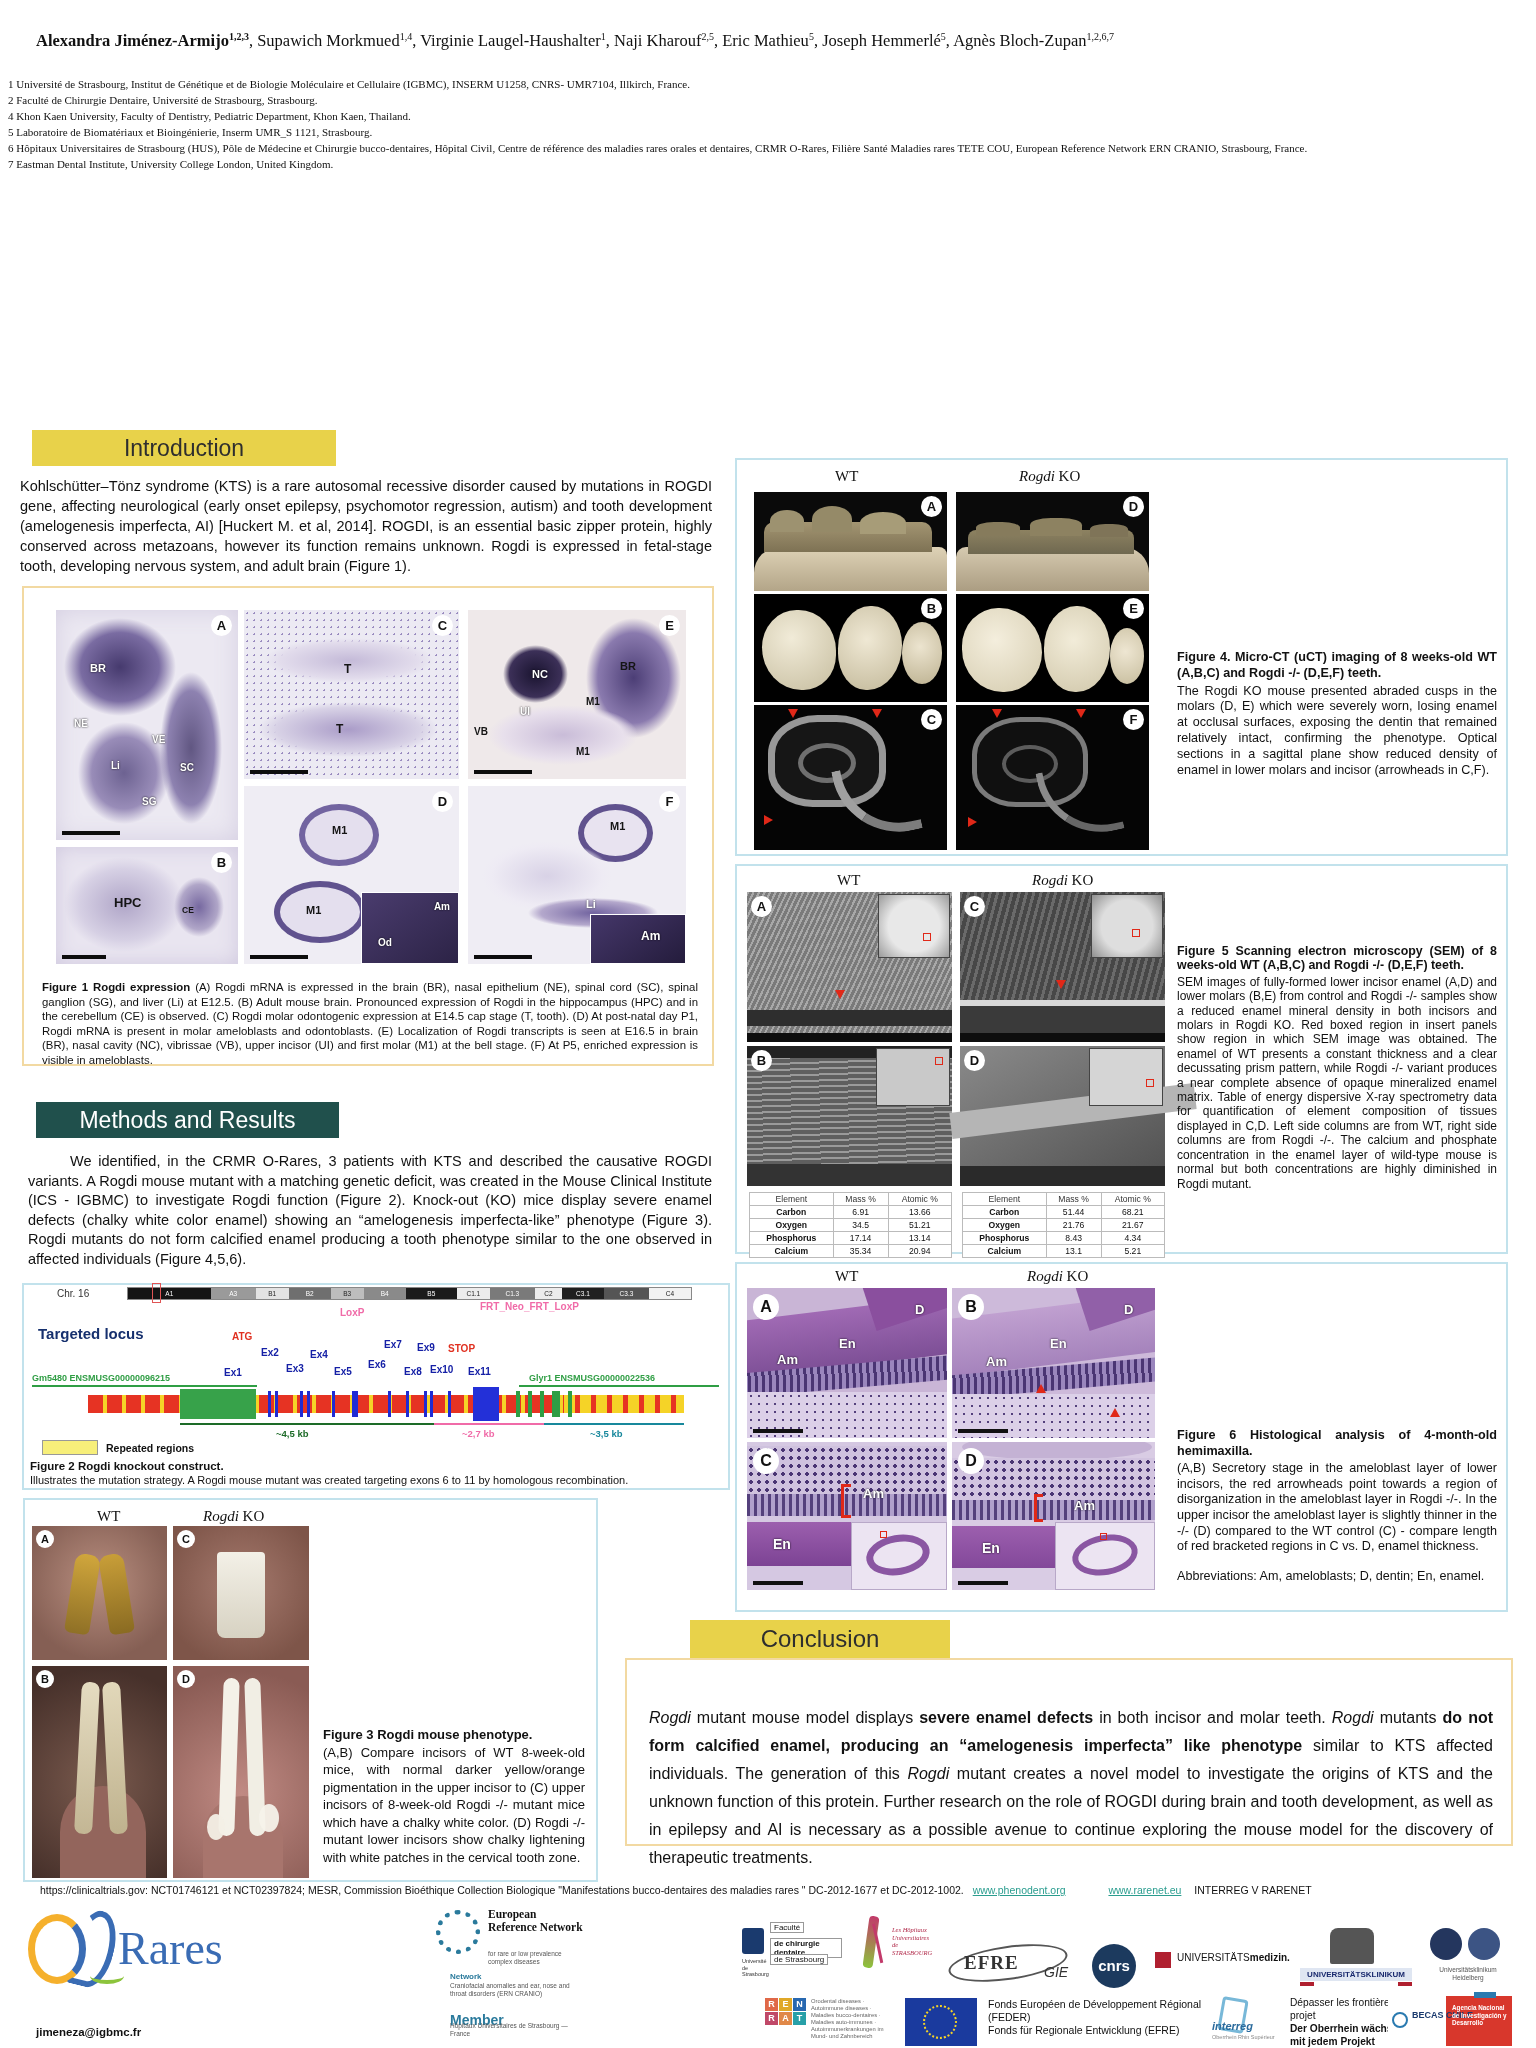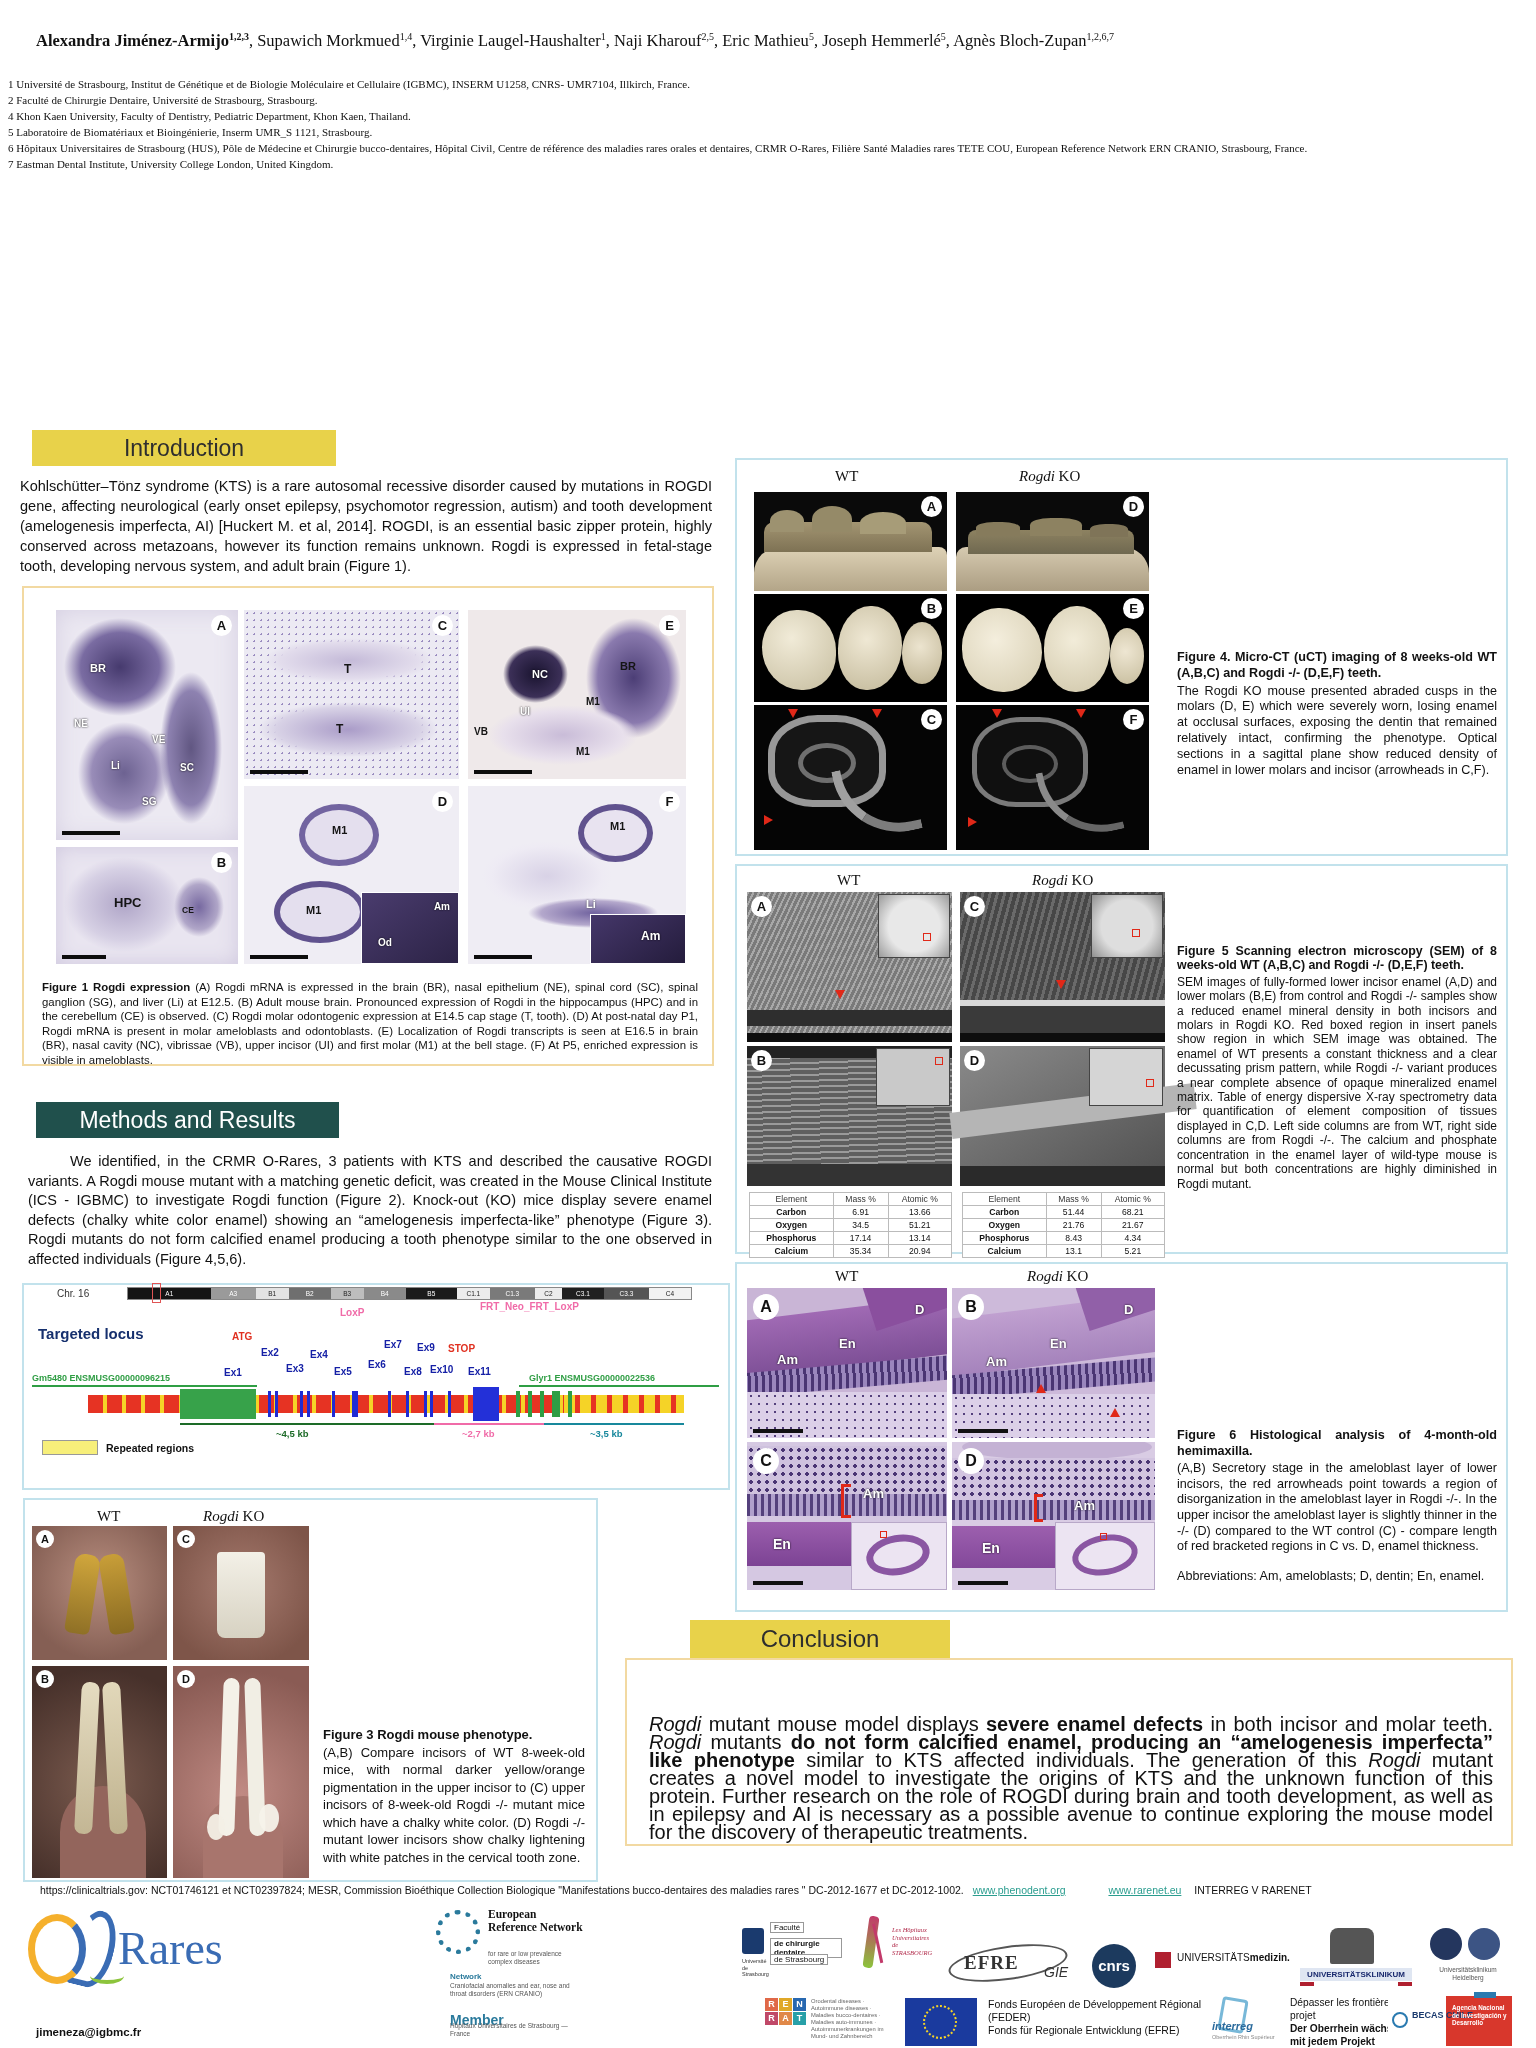--- a/index.html
+++ b/index.html
@@ -196,20 +196,24 @@
       <i class="gtick" style="left:480px"></i>
     </div>
     <i class="abs" style="left:156px;top:138px;width:254px;height:2px;background:#1d6b28"></i>
     <i class="abs" style="left:410px;top:138px;width:110px;height:2px;background:#f06ba8"></i>
     <i class="abs" style="left:520px;top:138px;width:140px;height:2px;background:#18889c"></i>
     <span class="abs b" style="left:252px;top:143px;font-size:9.5px;color:#1d6b28">~4,5 kb</span>
     <span class="abs b" style="left:438px;top:143px;font-size:9.5px;color:#f06ba8">~2,7 kb</span>
     <span class="abs b" style="left:566px;top:143px;font-size:9.5px;color:#18889c">~3,5 kb</span>
     <i class="abs" style="left:18px;top:155px;width:56px;height:15px;background:#f7ef7a;border:1px solid #999"></i>
     <span class="abs" style="left:82px;top:157px;font-size:10.5px;font-weight:700">Repeated regions</span>
+    <div class="abs" style="left:6px;top:174px;width:690px;font-size:11px;line-height:14px">
+      <span class="b" style="display:block;font-size:11.5px">Figure 2 Rogdi knockout construct.</span>
+      <span>Illustrates the mutation strategy. A Rogdi mouse mutant was created targeting exons 6 to 11 by homologous recombination.</span>
+    </div>
   </div>
 
   <div class="figbox" style="left:23px;top:1498px;width:575px;height:384px">
     <span class="colhead" style="left:72px;top:8px">WT</span>
     <span class="colhead" style="left:178px;top:8px"><span class="i">Rogdi</span><span> KO</span></span>
 
     <div class="abs" style="left:7px;top:26px;width:135px;height:134px;background:radial-gradient(circle at 50% 42%,#b98f80,#855f54 75%)">
       <span class="cl" style="top:4px;left:4px;width:18px;height:18px;line-height:18px;font-size:11px">A</span>
       <i class="abs" style="left:38px;top:28px;width:25px;height:80px;border-radius:10px 10px 6px 6px;background:linear-gradient(#d0a63c,#8f7026);transform:rotate(9deg)"></i>
       <i class="abs" style="left:72px;top:28px;width:25px;height:80px;border-radius:10px 10px 6px 6px;background:linear-gradient(#c89e38,#8a6b22);transform:rotate(-9deg)"></i>
@@ -472,21 +476,21 @@
     </div>
     <div class="rcap" style="left:440px;top:164px;width:320px;font-size:12.6px;line-height:15.6px">
       <span class="b" style="display:block;margin-bottom:2px">Figure 6 Histological analysis of 4-month-old hemimaxilla.</span>
       <span>(A,B) Secretory stage in the ameloblast layer of lower incisors, the red arrowheads point towards a region of disorganization in the ameloblast layer in Rogdi -/-. In the upper incisor the ameloblast layer is slightly thinner in the -/- (D) compared to the WT control (C) - compare length of red bracketed regions in C vs. D, enamel thickness.</span>
       <span style="display:block;margin-top:14px">Abbreviations: Am, ameloblasts; D, dentin; En, enamel.</span>
     </div>
   </div>
 
   <div class="abs tab" style="left:690px;top:1620px;width:260px;height:38px;line-height:38px;font-size:24px;z-index:3">Conclusion</div>
   <div class="abs tanbox" style="left:625px;top:1658px;width:888px;height:188px;background:#fff">
-    <div class="j" style="position:absolute;left:22px;top:55px;width:844px;font-size:20px;line-height:18px">
+    <div class="j" style="position:absolute;left:22px;top:44px;width:844px;font-size:16px;line-height:28px">
       <span class="i">Rogdi</span><span> mutant mouse model displays </span><span class="b">severe enamel defects</span><span> in both incisor and molar teeth. </span><span class="i">Rogdi</span><span> mutants </span><span class="b">do not form calcified enamel,  producing an “amelogenesis imperfecta” like phenotype</span><span> similar to KTS affected individuals. The generation of this </span><span class="i">Rogdi</span><span> mutant creates a novel model to investigate the origins of KTS and the unknown function of this protein. Further research on the role of ROGDI during brain and tooth development, as well as in epilepsy and AI is necessary as a possible avenue to continue exploring the mouse model for the discovery of therapeutic treatments.</span>
     </div>
   </div>
 
   <div class="abs" style="left:40px;top:1884px;width:1460px;font-size:10.5px">
     <span>https://clinicaltrials.gov: NCT01746121 et NCT02397824; MESR, Commission Bioéthique Collection Biologique "Manifestations bucco-dentaires des maladies rares " DC-2012-1677 et DC-2012-1002.</span>
     <a style="margin-left:6px;text-decoration:underline">www.phenodent.org</a>
     <a style="margin-left:40px;text-decoration:underline">www.rarenet.eu</a>
     <span style="margin-left:10px">INTERREG V RARENET</span>
   </div>

